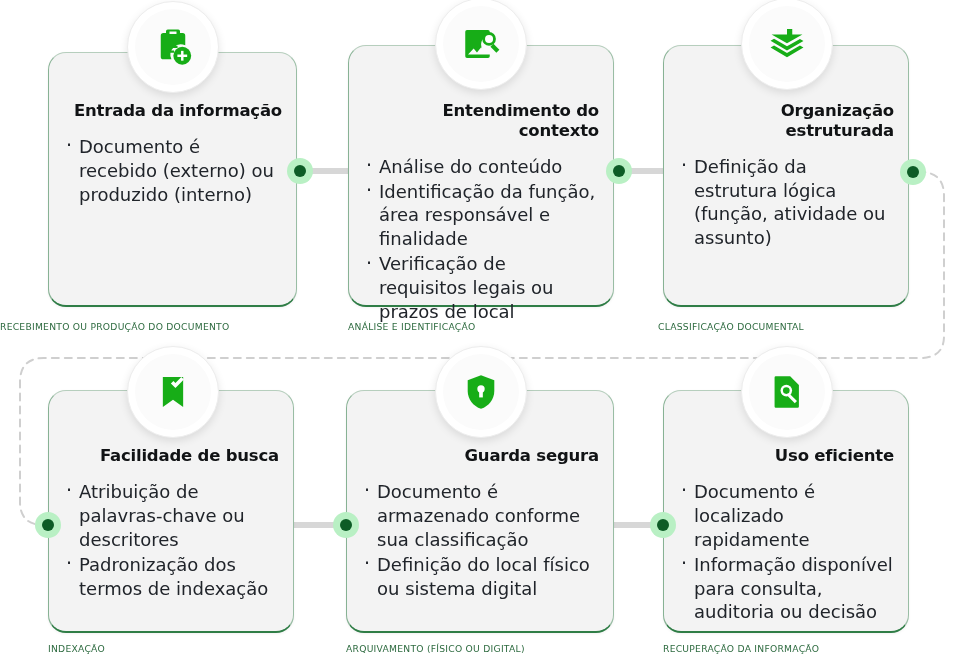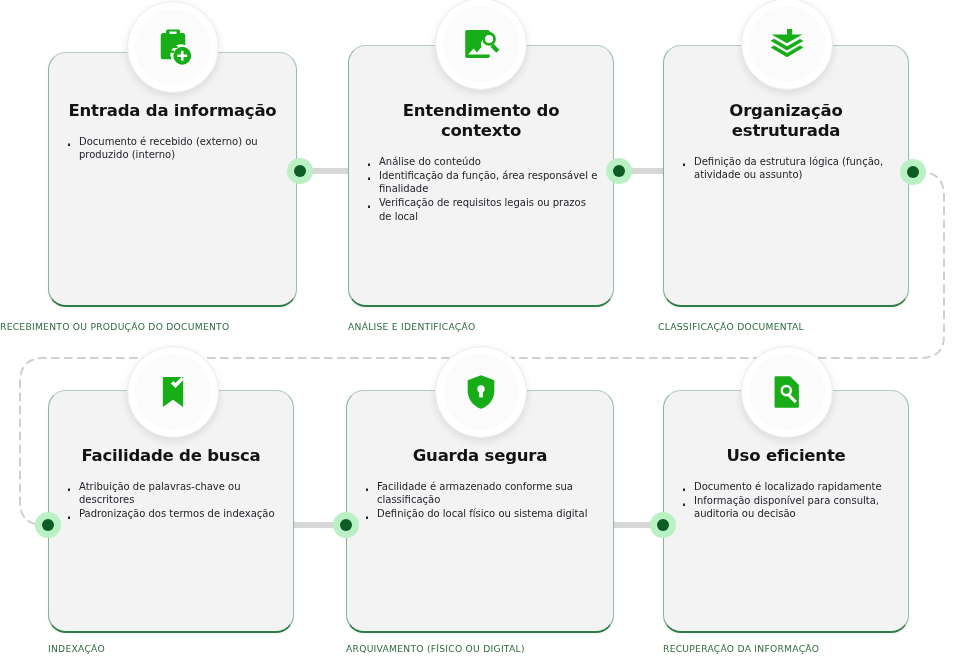--- a/index.html
+++ b/index.html
@@ -21,36 +21,36 @@
     border-radius: 18px;
     border: 1px solid rgba(45,125,70,0.30);
     border-bottom: 2px solid #2f7d46;
     border-left: 1.6px solid rgba(47,125,70,0.55);
     border-right: 1.6px solid rgba(47,125,70,0.45);
     box-shadow: 0 1px 3px rgba(0,0,0,0.055);
     z-index: 3;
     padding: 0 14px;
   }
   .card-title {
-    text-align: center;
+    text-align: right;
     font-weight: 700;
     font-size: 16.5px;
     color: #111315;
     letter-spacing: -0.2px;
     margin-top: 48px;
     line-height: 1.2;
   }
   .bullets {
     list-style: none;
     margin-top: 14px;
   }
   .bullets li {
     position: relative;
     padding-left: 16px;
-    font-size: 10px;
+    font-size: 18px;
     line-height: 1.33;
     color: #20242a;
     margin-bottom: 1px;
   }
   .bullets li::before {
     content: "·";
     position: absolute;
     left: 3px;
     top: -0.08em;
     font-size: 19px;
@@ -184,21 +184,21 @@
         <path d="M6.2 3.4h11.6v17.2L12 16.4l-5.8 4.2z"></path>
         <path d="M13.4 9.7l-2.6-2.6 1.45-1.45 1.15 1.15 3.35-3.35 1.45 1.45z" fill="#fff"></path>
       </svg>
     </span>
   </div>
   <div class="caption" style="left:48px; top:643px; width:246px;">INDEXAÇÃO</div>
 
   <div class="card" style="left:346px; top:390px; width:268px; height:243px;">
     <div class="card-title" style="margin-top:55px;">Guarda segura</div>
     <ul class="bullets">
-      <li>Facilidade é armazenado conforme sua classificação</li>
+      <li>Documento é armazenado conforme sua classificação</li>
       <li>Definição do local físico ou sistema digital</li>
     </ul>
   </div>
   <div class="bubble" style="left:435px; top:346px;">
     <span>
       <svg viewBox="0 0 24 24" fill="#17ad17">
         <path d="M12 2.4l7.6 2.9v6.1c0 4.6-3.1 8.7-7.6 10.2-4.5-1.5-7.6-5.6-7.6-10.2V5.3z"></path>
         <circle cx="12" cy="10.3" r="2.1" fill="#fff"></circle>
         <path d="M10.95 10.8h2.1v4.3h-2.1z" fill="#fff"></path>
       </svg>

